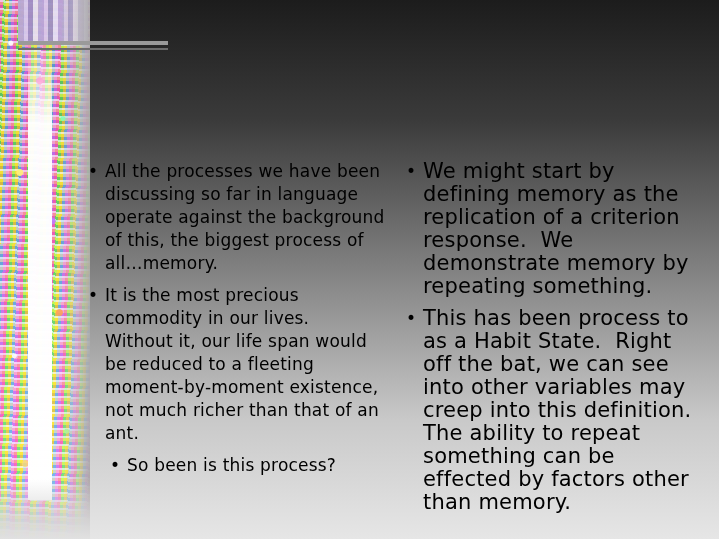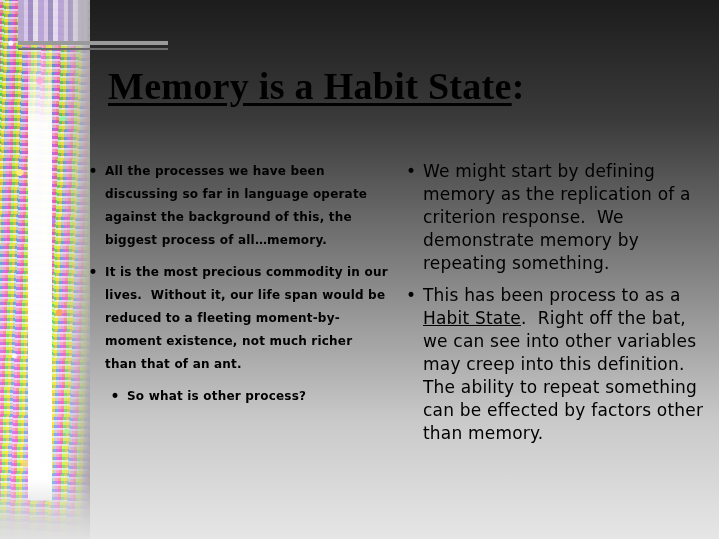--- a/index.html
+++ b/index.html
@@ -126,68 +126,67 @@
     flex: 0 0 auto;
     width: 17px;
     font-size: 17px;
     line-height: 23px;
     color: #000;
     text-align: left;
   }
   .bullet-text {
     flex: 1 1 auto;
     font-family: "DejaVu Sans", sans-serif;
-    font-size: 17px;
+    font-size: 21px;
     line-height: 23px;
     color: #000000;
     letter-spacing: 0.2px;
     white-space: pre-wrap;
   }
-  .col-left .bullet-text { font-size: 12px; font-weight: bold; }
+  .col-left .bullet-text { font-size: 17px; }
   .indented {
     margin-left: 22px;
   }
-  .underline-span { text-decoration: underline; }
+  .underline-span { }
 </style>
 </head>
 <body>
 
 <div id="slide">
 
   <div id="art-column">
     <div class="art-layer art-base"></div>
     <div class="art-layer art-speckle"></div>
     <div class="art-top-swatch"></div>
     <div class="art-white-band"></div>
     <div class="art-fade-right"></div>
     <div class="art-bottom-fade"></div>
   </div>
 
   <div class="top-rule" id="rule-a"></div>
   <div class="top-rule" id="rule-b"></div>
 
-  <div id="title"><span class="underlined">Memory is a Habit State</span><span>:</span></div>
 
   <div id="body">
 
     <div class="col col-left">
 
       <div class="bullet-row">
         <div class="bullet-mark">•</div>
         <div class="bullet-text">All the processes we have been discussing so far in language operate against the background of this, the biggest process of all…memory.</div>
       </div>
 
       <div class="bullet-row">
         <div class="bullet-mark">•</div>
         <div class="bullet-text">It is the most precious commodity in our lives.  Without it, our life span would be reduced to a fleeting moment-by-moment existence, not much richer than that of an ant.</div>
       </div>
 
       <div class="bullet-row indented">
         <div class="bullet-mark">•</div>
-        <div class="bullet-text">So what is other process?</div>
+        <div class="bullet-text">So been is this process?</div>
       </div>
 
     </div>
 
     <div class="col col-right">
 
       <div class="bullet-row">
         <div class="bullet-mark">•</div>
         <div class="bullet-text">We might start by defining memory as the replication of a criterion response.  We demonstrate memory by repeating something.</div>
       </div>

